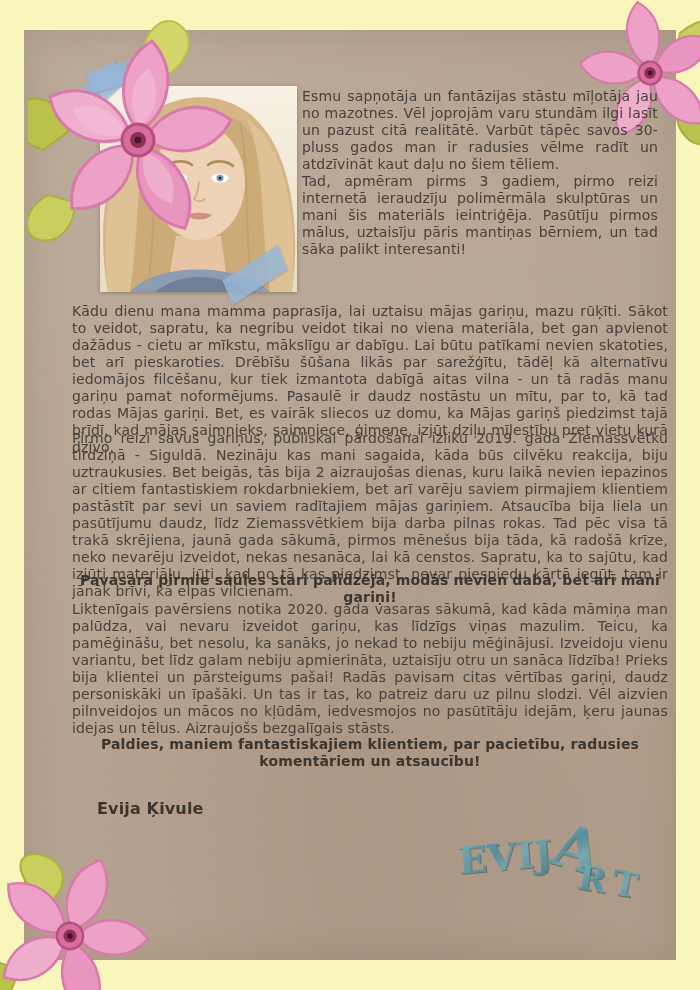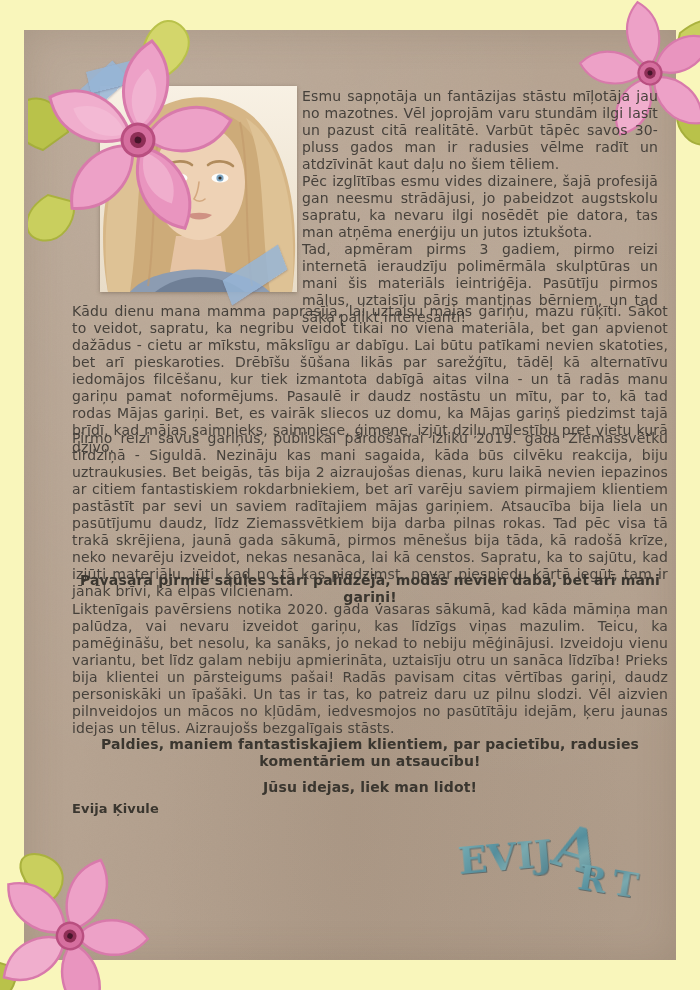--- a/index.html
+++ b/index.html
@@ -41,21 +41,21 @@
     font-size:14px;line-height:17px;
     color:#46413b;
     text-align:justify;
     letter-spacing:.15px;
     margin:0;
   }
   .col{left:302px;top:88px;width:356px;}
   .col p{margin:0;}
   .full{left:72px;width:596px;}
   .hl{font-weight:bold;text-align:center;color:#3a362f;}
-  .sig{font-weight:bold;text-align:left;color:#3a362f;font-size:13px;}
+  .sig{font-weight:bold;text-align:left;color:#3a362f;font-size:16px;margin-left:25px;}
   .flower{position:absolute;pointer-events:none;}
   .logo{
     position:absolute;left:452px;top:822px;width:215px;height:100px;
     font-family:"DejaVu Serif", serif;font-weight:bold;
     color:#6aa2ae;
   }
   .logo span{
     position:absolute;
     background:linear-gradient(135deg,#7fb3b8 0%,#558e9c 40%,#7aa9ae 60%,#4d7f8d 100%);
     -webkit-background-clip:text;background-clip:text;
@@ -214,30 +214,28 @@
           </g>
         <circle r="16" fill="#d66f9f" stroke="#b94f80" stroke-width="3"></circle>
         <circle r="8" fill="#8e2f56"></circle>
         <circle r="3.4" fill="#45152a"></circle>
       </g>
     </g>
   </svg>
 
   <div class="p col">
     <p>Esmu sapņotāja un fantāzijas stāstu mīļotāja jau no mazotnes. Vēl joprojām varu stundām ilgi lasīt un pazust citā realitātē. Varbūt tāpēc savos 30-pluss gados man ir radusies vēlme radīt un atdzīvināt kaut daļu no šiem tēliem.</p>
-    <p>Pēc izglītības esmu vides dizainere, šajā profesijā gan neesmu strādājusi, jo pabeidzot augstskolu sapratu, ka nevaru ilgi nosēdēt pie datora, tas man atņēma enerģiju un jutos iztukšota.</p>
     <p>Tad, apmēram pirms 3 gadiem, pirmo reizi internetā ieraudzīju polimērmāla skulptūras un mani šis materiāls ieintriģēja. Pasūtīju pirmos mālus, uztaisīju pāris mantiņas bērniem, un tad sāka palikt interesanti!</p>
   </div>
 
   <p class="p full" style="top:303px">Kādu dienu mana mamma paprasīja, lai uztaisu mājas gariņu, mazu rūķīti. Sākot to veidot, sapratu, ka negribu veidot tikai no viena materiāla, bet gan apvienot dažādus - cietu ar mīkstu, mākslīgu ar dabīgu. Lai būtu patīkami nevien skatoties, bet arī pieskaroties. Drēbīšu šūšana likās par sarežģītu, tādēļ kā alternatīvu iedomājos filcēšanu, kur tiek izmantota dabīgā aitas vilna - un tā radās manu gariņu pamat noformējums. Pasaulē ir daudz nostāstu un mītu, par to, kā tad rodas Mājas gariņi. Bet, es vairāk sliecos uz domu, ka Mājas gariņš piedzimst tajā brīdī, kad mājas saimnieks, saimniece, ģimene, izjūt dziļu mīlestību pret vietu kurā dzīvo.</p>
   <p class="p full" style="top:430px">Pirmo reizi savus gariņus, publiskai pārdošanai izliku 2019. gada Ziemassvētku tirdziņā - Siguldā. Nezināju kas mani sagaida, kāda būs cilvēku reakcija, biju uztraukusies. Bet beigās, tās bija 2 aizraujošas dienas, kuru laikā nevien iepazinos ar citiem fantastiskiem rokdarbniekiem, bet arī varēju saviem pirmajiem klientiem pastāstīt par sevi un saviem radītajiem mājas gariņiem. Atsaucība bija liela un pasūtījumu daudz, līdz Ziemassvētkiem bija darba pilnas rokas. Tad pēc visa tā trakā skrējiena, jaunā gada sākumā, pirmos mēnešus bija tāda, kā radošā krīze, neko nevarēju izveidot, nekas nesanāca, lai kā censtos. Sapratu, ka to sajūtu, kad izjūti materiālu, jūti, kad no tā kas piedzimst, nevar piespiedu kārtā iegūt, tam ir jānāk brīvi, kā elpas vilcienam.</p>
   <p class="p full hl" style="top:572px">Pavasara pirmie saules stari palīdzēja, modās nevien daba, bet arī mani gariņi!</p>
   <p class="p full" style="top:601px">Liktenīgais pavērsiens notika 2020. gada vasaras sākumā, kad kāda māmiņa man palūdza, vai nevaru izveidot gariņu, kas līdzīgs viņas mazulim. Teicu, ka pamēģināšu, bet nesolu, ka sanāks, jo nekad to nebiju mēģinājusi. Izveidoju vienu variantu, bet līdz galam nebiju apmierināta, uztaisīju otru un sanāca līdzība! Prieks bija klientei un pārsteigums pašai! Radās pavisam citas vērtības gariņi, daudz personiskāki un īpašāki. Un tas ir tas, ko patreiz daru uz pilnu slodzi. Vēl aizvien pilnveidojos un mācos no kļūdām, iedvesmojos no pasūtītāju idejām, ķeru jaunas idejas un tēlus. Aizraujošs bezgalīgais stāsts.</p>
   <p class="p full hl" style="top:736px">Paldies, maniem fantastiskajiem klientiem, par pacietību, radusies komentāriem un atsaucību!</p>
-  <p class="p full hl" style="top:779px">Jūsu idejas, liek man lidot!</p>
   <p class="p full sig" style="top:800px">Evija Ķivule</p>
 
   <div class="logo">
     <span class="l1">EVIJ</span>
     <span class="la">A</span>
     <span class="l2">RT</span>
   </div>
 
 </div>
 

